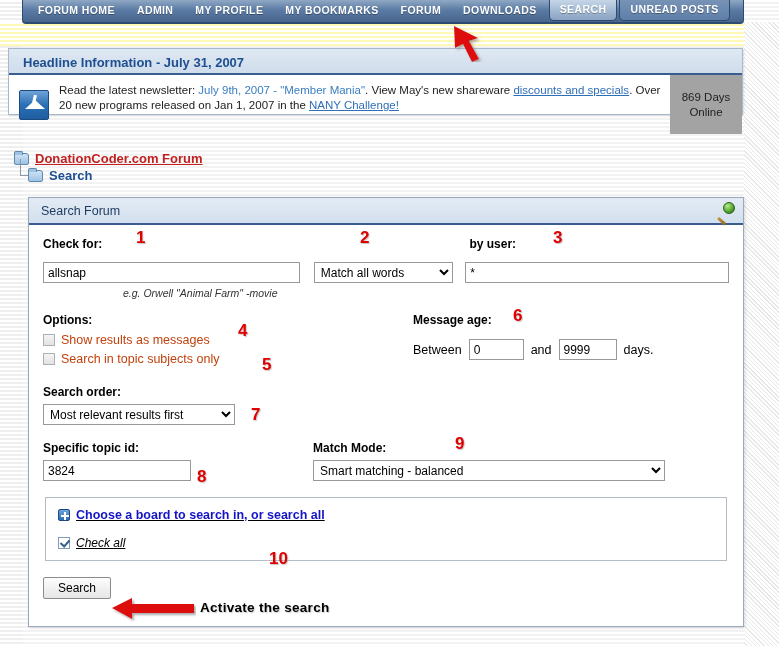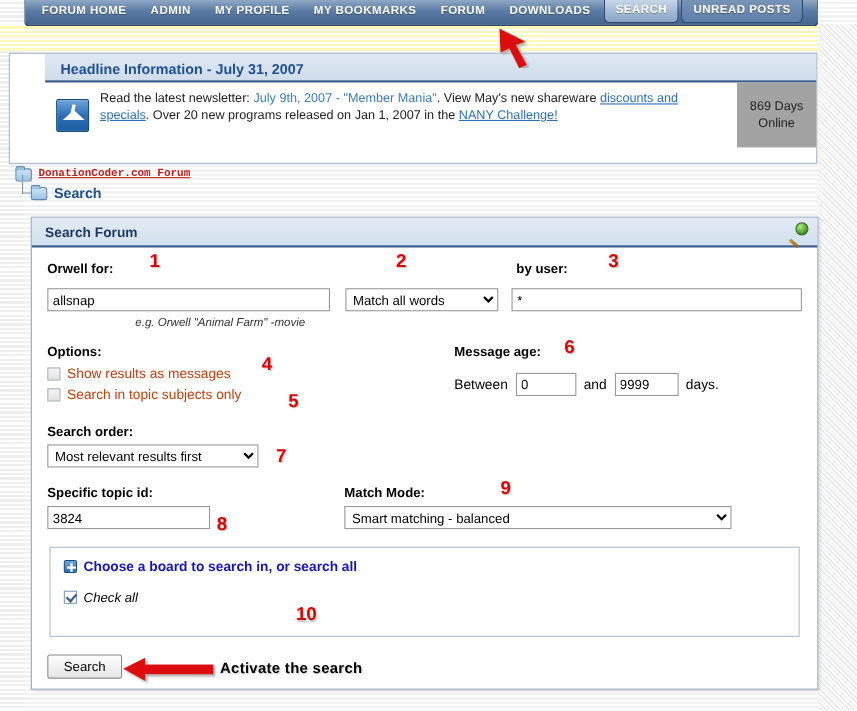--- a/index.html
+++ b/index.html
@@ -82,26 +82,25 @@
   }
 
   
   .arrow-search {
     position:absolute; left:452px; top:22px; z-index:9;
     width:70px; height:40px;
   }
 
   
   .headline-panel {
-    position:absolute; left:8px; top:48px; width:735px; height:101px;
+    position:absolute; left:8px; top:48px; width:735px; height:67px;
     background:#ffffff;
     border:1px solid #a8b8cc;
     z-index:4;
     box-shadow:1px 1px 2px rgba(0,0,0,.12);
-    padding-left:32px;
   }
   .headline-title {
     height:26px;
     background:linear-gradient(to bottom,#dfe9f3 0%,#cfdceb 100%);
     border-bottom:2px solid #3a5d8f;
     color:#1d4f91;
     font-size:13px;
     font-weight:bold;
     padding:6px 0 0 14px;
   }
@@ -184,43 +183,43 @@
   .folder:before {
     content:"";
     position:absolute; left:-1px; top:-3px;
     width:7px; height:3px;
     background:#9cc3e4;
     border:1px solid #5e88ad;
     border-bottom:none;
     border-radius:2px 2px 0 0;
   }
   .bc-link {
-    color:#c02020; font-weight:bold; font-size:10px;
-    text-decoration:underline; cursor:pointer;font-family:Liberation Mono, monospace;
+    color:#c02020; font-weight:bold; font-size:13px;
+    text-decoration:underline; cursor:pointer;
   }
   .bc-current {
     color:#1d4f91; font-weight:bold; font-size:13px;
   }
 
   
   .search-panel {
     position:absolute; left:28px; top:197px; width:716px; height:430px;
     background:#ffffff;
     border:1px solid #9aa9bc;
     z-index:4;
     box-shadow:1px 1px 3px rgba(0,0,0,.15);
   }
   .sp-header {
     height:27px;
     background:linear-gradient(to bottom,#e3ecf5 0%,#d2dfee 100%);
     border-bottom:2px solid #3a5d8f;
     display:flex; align-items:center;
     padding:0 8px 0 12px;
   }
-  .sp-title { font-size:12.5px; font-weight:bold; color:#1b3a5e; flex:1; }
+  .sp-title { font-size:12.5px; font-weight:normal; color:#1b3a5e; flex:1; }
   .magnifier {
     width:18px; height:18px; position:relative;
   }
   .magnifier .globe {
     position:absolute; right:0; top:0;
     width:12px;height:12px;border-radius:50%;
     background:radial-gradient(circle at 35% 30%,#b7ec8a 0%,#4fa32c 60%,#2c6b18 100%);
     border:1px solid #2d5f18;
   }
   .magnifier .handle {
@@ -272,21 +271,22 @@
     border:solid #3a5d8f;
     border-width:0 2px 2px 0;
     transform:rotate(42deg);
   }
   .optline { font-size:12.5px; color:#c2410c; line-height:19px; }
 
   .board-box {
     border:1px solid #b4bcc6;
     background:#fff;
     margin:0 2px;
-    padding:10px 12px 28px 12px;
+    padding:10px 12px 10px 12px;
+    text-decoration:underline;
   }
   .plus-icon {
     display:inline-block;
     width:12px;height:12px;
     background:linear-gradient(to bottom,#6fa5d8,#2a6fb5);
     border:1px solid #1a4a80;
     border-radius:2px;
     position:relative;
     vertical-align:-2px;
     margin-right:6px;
@@ -394,21 +394,21 @@
     <span class="magnifier">
       <span class="globe"></span>
       <span class="handle"></span>
     </span>
   </div>
 
   <div class="sp-body">
 
     <div class="row" style="display:flex; height:20px;">
       <div style="width:267px;">
-        <span class="lbl">Orwell for:</span>
+        <span class="lbl">Check for:</span>
       </div>
       <div style="width:160px;"></div>
       <div style="width:260px;">
         <span class="lbl">by user:</span>
       </div>
     </div>
 
     <div class="row" style="display:flex; align-items:center; margin-top:5px;">
       <input type="text" style="width: 258px;" value="allsnap">
       <select style="width:140px; margin-left:14px;">

